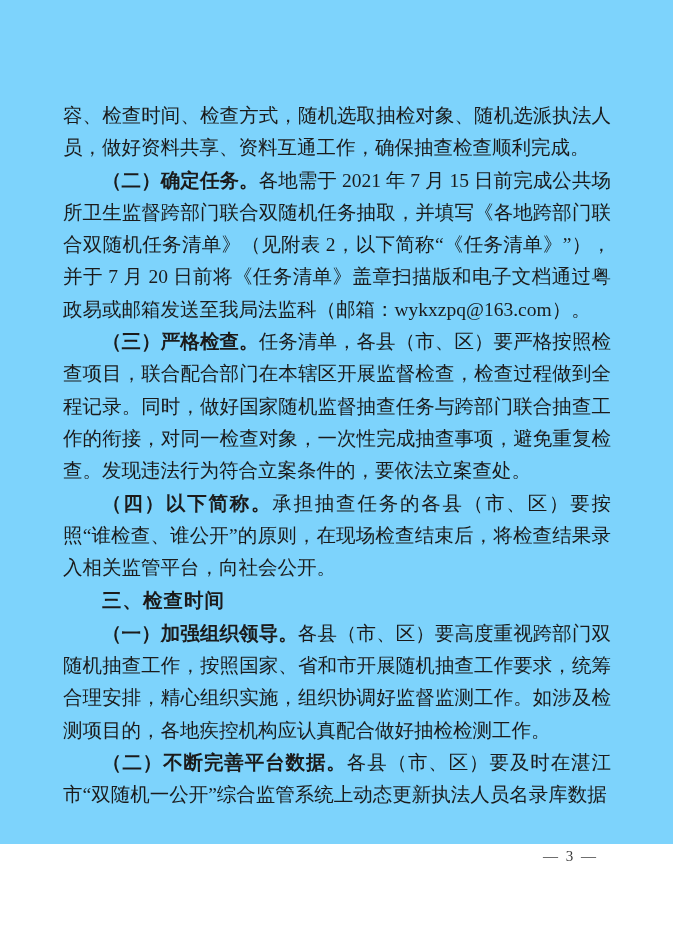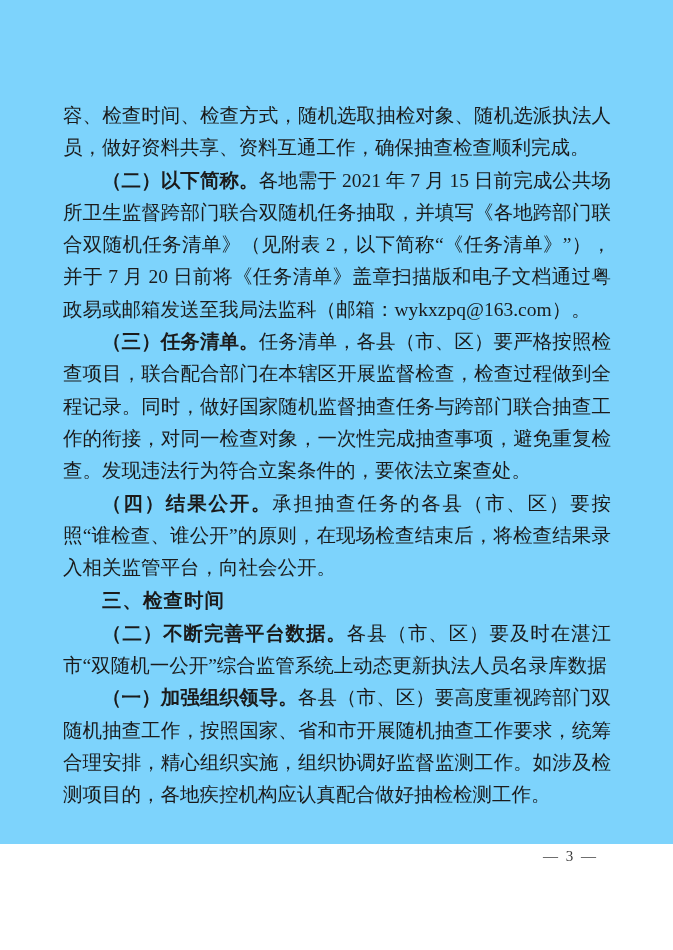--- a/index.html
+++ b/index.html
@@ -39,21 +39,21 @@
     letter-spacing: 2px;
     white-space: nowrap;
   }
 </style>
 </head>
 <body>
 
 <div class="page">
   <main class="text-block" id="doc-body">
       <p class="para"><span>容、检查时间、检查方式，随机选取抽检对象、随机选派执法人员，做好资料共享、资料互通工作，确保抽查检查顺利完成。</span></p>
-      <p class="para indent"><b class="lead">（二）以下简称。</b><span>各地需于 2021 年 7 月 15 日前完成公共场所卫生监督跨部门联合双随机任务抽取，并填写《各地跨部门联合双随机任务清单》（见附表 2，以下简称“《任务清单》”），并于 7 月 20 日前将《任务清单》盖章扫描版和电子文档通过粤政易或邮箱发送至我局法监科（邮箱：wykxzpq@163.com）。</span></p>
-      <p class="para indent"><b class="lead">（三）任务清单。</b><span>任务清单，各县（市、区）要严格按照检查项目，联合配合部门在本辖区开展监督检查，检查过程做到全程记录。同时，做好国家随机监督抽查任务与跨部门联合抽查工作的衔接，对同一检查对象，一次性完成抽查事项，避免重复检查。发现违法行为符合立案条件的，要依法立案查处。</span></p>
-      <p class="para indent"><b class="lead">（四）结果公开。</b><span>承担抽查任务的各县（市、区）要按照“谁检查、谁公开”的原则，在现场检查结束后，将检查结果录入相关监管平台，向社会公开。</span></p>
+      <p class="para indent"><b class="lead">（二）确定任务。</b><span>各地需于 2021 年 7 月 15 日前完成公共场所卫生监督跨部门联合双随机任务抽取，并填写《各地跨部门联合双随机任务清单》（见附表 2，以下简称“《任务清单》”），并于 7 月 20 日前将《任务清单》盖章扫描版和电子文档通过粤政易或邮箱发送至我局法监科（邮箱：wykxzpq@163.com）。</span></p>
+      <p class="para indent"><b class="lead">（三）严格检查。</b><span>任务清单，各县（市、区）要严格按照检查项目，联合配合部门在本辖区开展监督检查，检查过程做到全程记录。同时，做好国家随机监督抽查任务与跨部门联合抽查工作的衔接，对同一检查对象，一次性完成抽查事项，避免重复检查。发现违法行为符合立案条件的，要依法立案查处。</span></p>
+      <p class="para indent"><b class="lead">（四）以下简称。</b><span>承担抽查任务的各县（市、区）要按照“谁检查、谁公开”的原则，在现场检查结束后，将检查结果录入相关监管平台，向社会公开。</span></p>
       <p class="para indent heading"><b class="lead">三、检查时间</b></p>
+      <p class="para indent"><b class="lead">（一）加强组织领导。</b><span>各县（市、区）要高度重视跨部门双随机抽查工作，按照国家、省和市开展随机抽查工作要求，统筹合理安排，精心组织实施，组织协调好监督监测工作。如涉及检测项目的，各地疾控机构应认真配合做好抽检检测工作。</span></p>
       <p class="para indent"><b class="lead">（二）不断完善平台数据。</b><span>各县（市、区）要及时在湛江市“双随机一公开”综合监管系统上动态更新执法人员名录库数据</span></p>
-      <p class="para indent"><b class="lead">（一）加强组织领导。</b><span>各县（市、区）要高度重视跨部门双随机抽查工作，按照国家、省和市开展随机抽查工作要求，统筹合理安排，精心组织实施，组织协调好监督监测工作。如涉及检测项目的，各地疾控机构应认真配合做好抽检检测工作。</span></p>
     </main>
   <div class="page-number">— 3 —</div>
 </div>
 
 </body></html>

